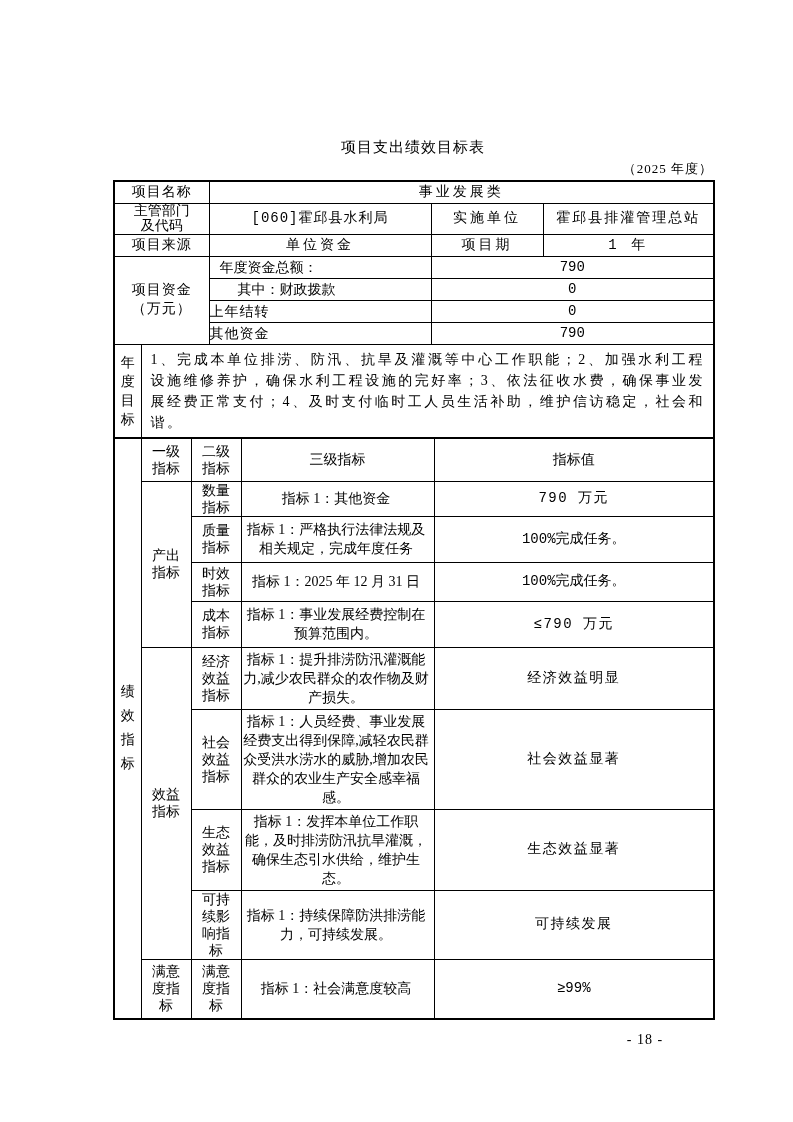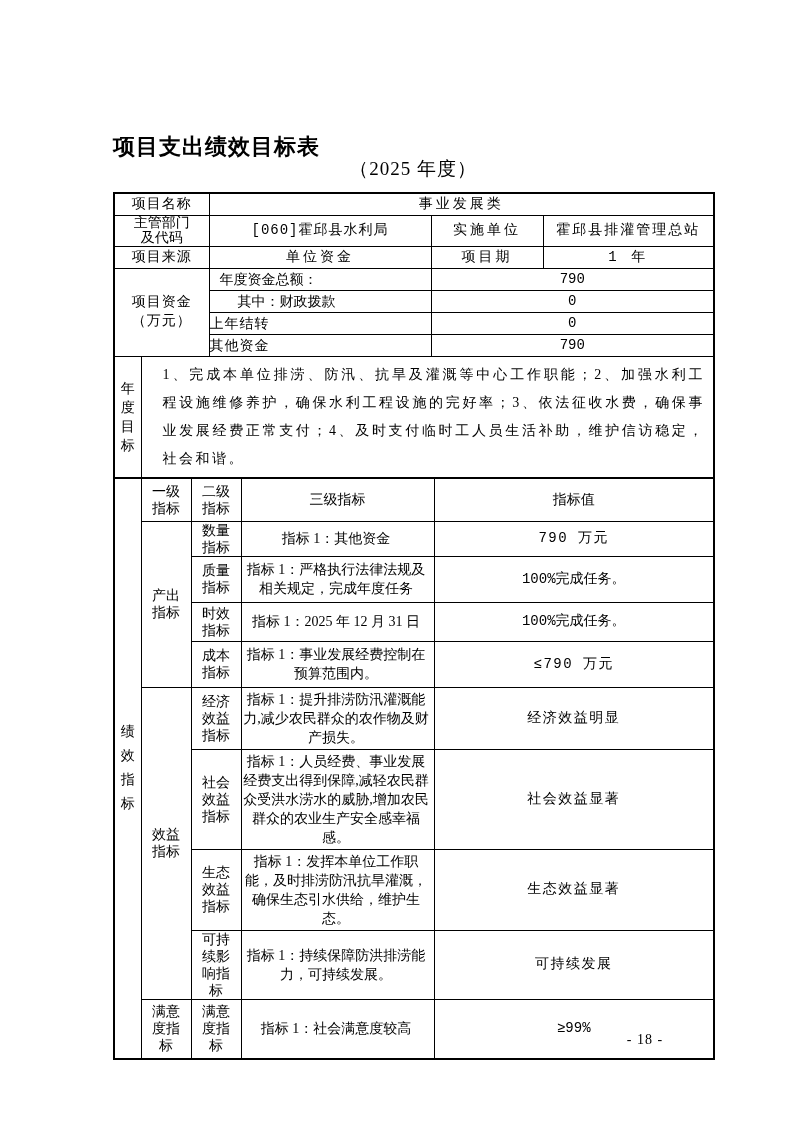--- a/index.html
+++ b/index.html
@@ -3,37 +3,37 @@
 <meta charset="utf-8">
 <style>
   html,body{margin:0;padding:0;background:#888;}
   .sheet{
     position:relative;width:793px;height:1122px;margin:0 auto;
     background:#ffffff;overflow:hidden;
     font-family:"Liberation Serif","DejaVu Serif",serif;
     color:#000;font-size:14px;
   }
   .content{position:absolute;left:113px;top:134px;width:600px;}
-  .doc-title{font-size:22px;font-weight:bold;line-height:26px;letter-spacing:1px;}
-  .doc-subtitle{font-size:19px;text-align:center;line-height:18px;margin-bottom:14px;letter-spacing:1px;}
+  .doc-title{font-size:15px;font-weight:normal;text-align:center;line-height:26px;letter-spacing:1px;}
+  .doc-subtitle{font-size:13px;text-align:right;line-height:18px;margin-bottom:2px;letter-spacing:1px;}
   table{border-collapse:collapse;table-layout:fixed;width:600px;}
   td{border:1px solid #000;vertical-align:middle;padding:0;overflow:hidden;line-height:19px;}
   .t1{border:2px solid #000;border-bottom:none;}
   .t2{border:2px solid #000;border-top:1px solid #000;}
   .c{text-align:center;font-family:Liberation Mono, monospace;}
   .pre{white-space:pre-line;}
   .sp{letter-spacing:3px;}
   .sp1{letter-spacing:1px;}
   .val{letter-spacing:1.5px;}
   .p10{text-align:left;padding-left:10px;}
   .p28{text-align:left;padding-left:28px;}
   .p72{text-align:left;}
   .vlab1{white-space:pre-line;text-align:center;line-height:19px;}
   .vlab2{white-space:pre-line;text-align:center;line-height:24px;letter-spacing:0;}
-  .goal{text-align:justify;text-align-last:left;padding:4px 8px 4px 21px;line-height:28px;letter-spacing:2.5px;}
+  .goal{text-align:justify;text-align-last:left;padding:4px 8px 4px 9px;line-height:21px;letter-spacing:2.5px;}
   .two{white-space:pre-line;text-align:center;line-height:17px;}
   .l3{text-align:center;padding:2px 3px 2px 0;line-height:19px;}
   .hdr{text-align:center;}
   .pageno{position:absolute;left:605px;top:1032px;width:80px;text-align:center;font-size:14px;letter-spacing:1px;}
 </style>
 </head>
 <body>
 
 <div class="sheet">
   <div class="content">

